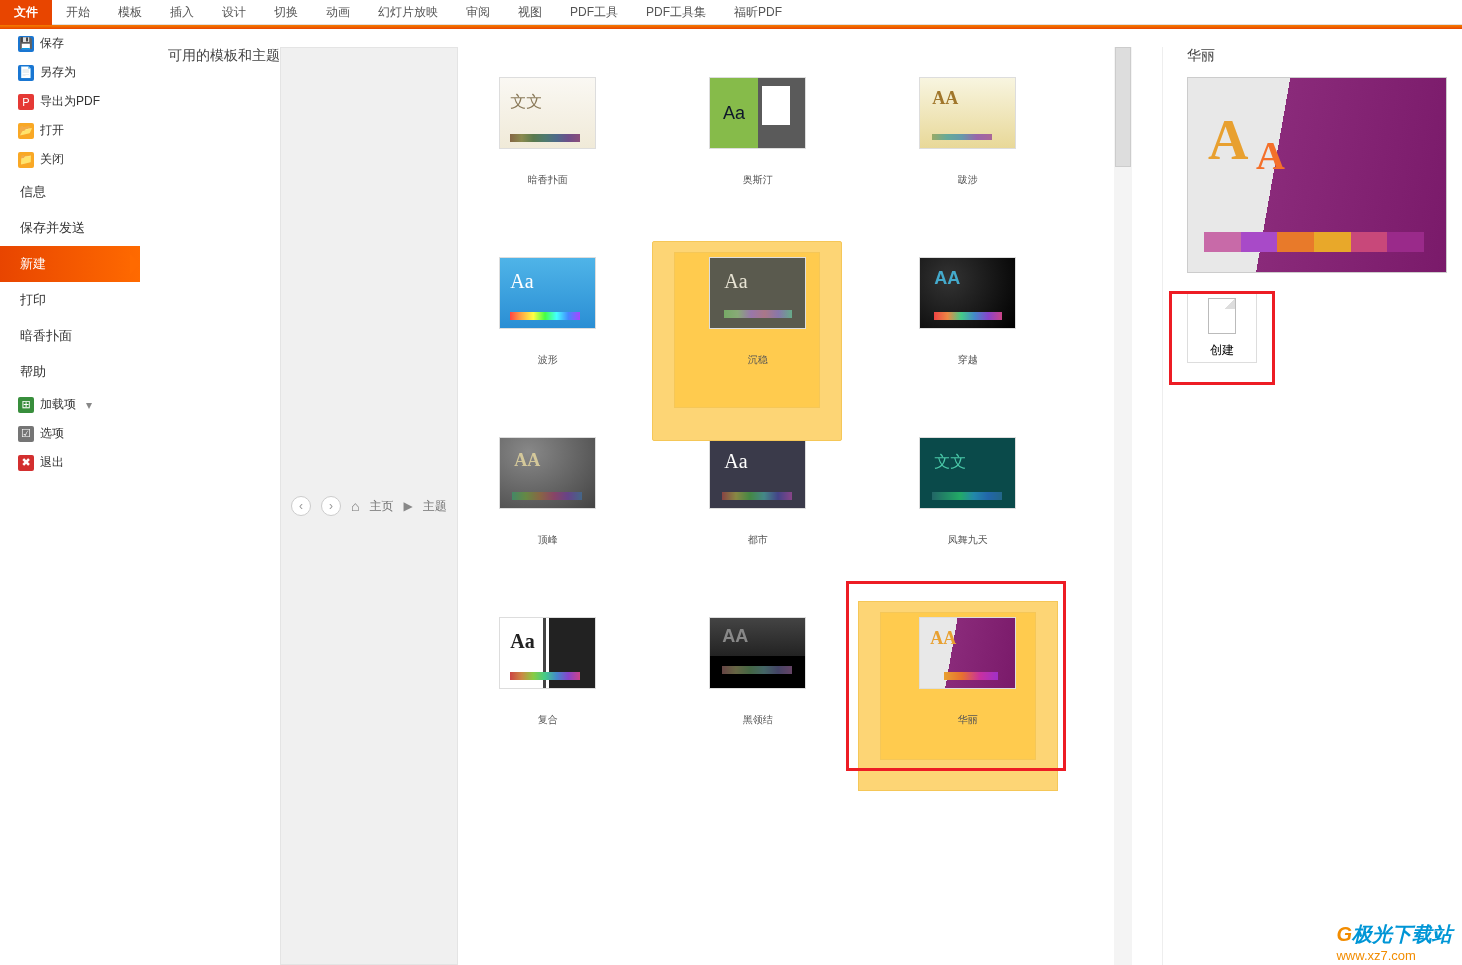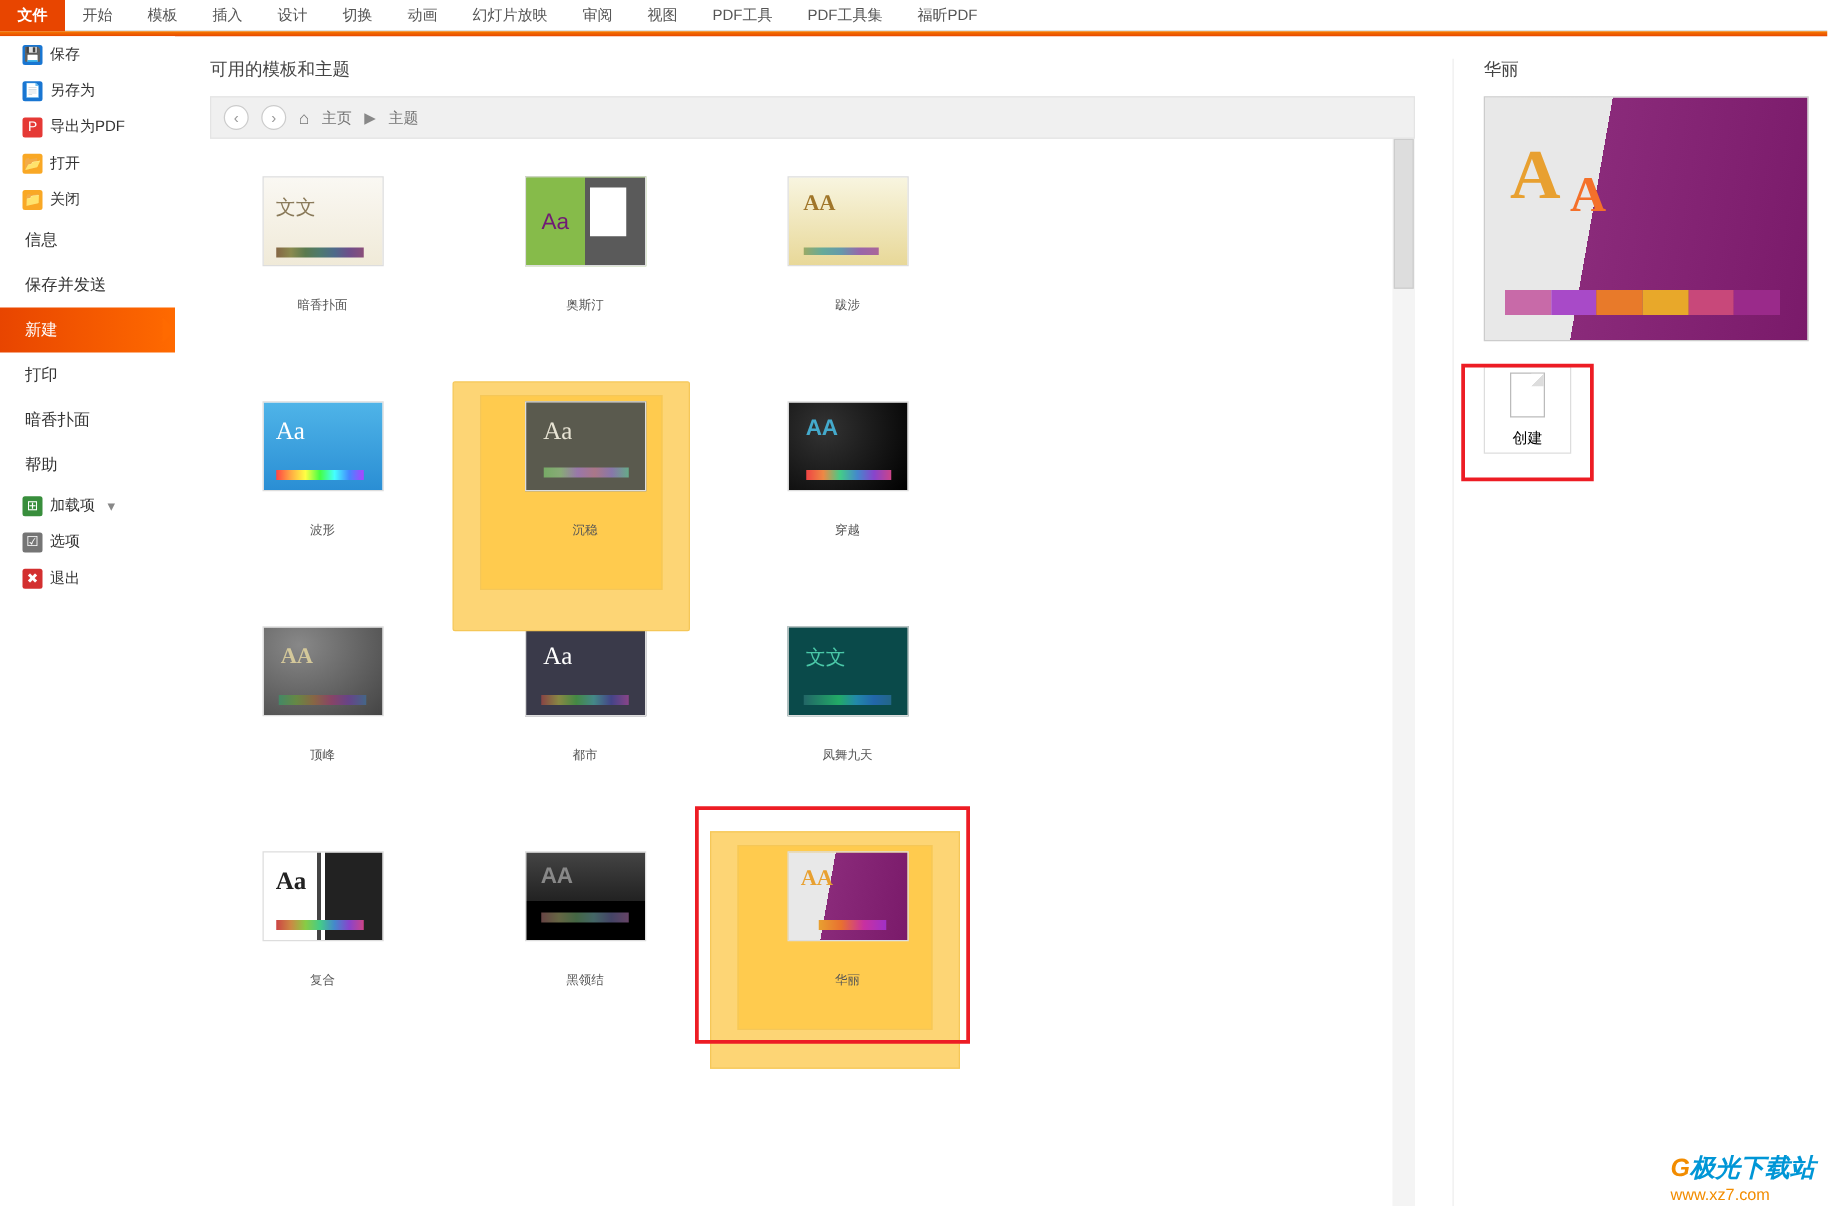--- a/index.html
+++ b/index.html
@@ -26,21 +26,21 @@
 .ic-saveas { background: #1976d2; }
 .ic-pdf { background: #e53935; }
 .ic-open { background: #f9a825; }
 .ic-close { background: #f9a825; }
 .ic-addon { background: #388e3c; }
 .ic-option { background: #757575; }
 .ic-exit { background: #d32f2f; }
 
 .content { flex: 1; padding: 18px 10px 0 28px; display: flex; gap: 30px; overflow: hidden; }
 
-.left-panel { flex: 1; display: flex; flex-direction: column; min-width: 0; }
+.left-panel { flex: 1; display: flex; flex-direction: row; min-width: 0; }
 .section-title { font-size: 14px; color: #444; margin-bottom: 12px; }
 .breadcrumb-bar { background: #f0f0f0; border: 1px solid #e4e4e4; padding: 6px 10px; display: flex; align-items: center; gap: 10px; }
 .nav-btn { width: 20px; height: 20px; border-radius: 50%; background: #fff; border: 1px solid #ccc; display: inline-flex; align-items: center; justify-content: center; color: #999; font-size: 12px; }
 .home-ic { color: #757575; font-size: 14px; }
 .bc-link { color: #737373; }
 .bc-sep { color: #888; }
 
 .template-scroll { flex: 1; overflow-y: auto; padding: 30px 0; position: relative; }
 .template-row { display: flex; gap: 90px; margin-bottom: 70px; padding-left: 30px; }
 .template-cell { width: 120px; display: flex; flex-direction: column; align-items: center; gap: 24px; position: relative; }
@@ -62,21 +62,21 @@
 .preview-box { width: 260px; height: 196px; border: 1px solid #ccc; }
 .create-btn { margin-top: 20px; width: 70px; height: 70px; background: #fff; border: 1px solid #ddd; display: flex; flex-direction: column; align-items: center; justify-content: center; gap: 8px; cursor: pointer; }
 .create-ic { width: 28px; height: 36px; border: 1px solid #bbb; background: #fff; position: relative; }
 .create-ic::after { content: ''; position: absolute; top: 0; right: 0; width: 10px; height: 10px; background: linear-gradient(135deg, #fff 50%, #ddd 50%); }
 
 
 .t1 { background: linear-gradient(#faf8f3, #f0ead8); }
 .t1::before { content: '文文'; position: absolute; top: 14px; left: 10px; color: #8a7a5a; font-size: 16px; font-family: SimSun; }
 .t1::after { content: ''; position: absolute; bottom: 6px; left: 10px; width: 70px; height: 8px; background: linear-gradient(90deg,#856644,#8a8a4e,#5a7a4e,#4e7a6e,#4e6a8a,#6e4e8a,#8a4e7a); }
 .t2 { background: #7db042; display: flex; }
-.t2 .l { width: 50%; background: #86bb4a; display: flex; align-items: center; justify-content: center; color: #701a75; font-size: 18px; }
+.t2 .l { width: 50%; background: #86bb4a; display: flex; align-items: center; justify-content: center; color: #0f172a; font-size: 18px; }
 .t2 .r { width: 50%; background: #5a5a5a; }
 .t2 .r::before { content:''; display:block; width: 60%; height: 55%; background: #fff; margin: 8px 0 0 4px; }
 .t3 { background: linear-gradient(#f8f5e0, #e8d898); }
 .t3::before { content: 'AA'; position: absolute; top: 10px; left: 12px; font-size: 18px; font-weight: bold; color: #a0762a; font-family: Georgia; }
 .t3::after { content:''; position: absolute; bottom: 8px; left: 12px; width: 60px; height: 6px; background: linear-gradient(90deg,#9a6,#6a9,#69a,#96a,#a69); }
 .t4 { background: linear-gradient(#4fb4e8, #2a8ed4); }
 .t4::before { content: 'Aa'; position: absolute; top: 12px; left: 10px; font-size: 20px; color: #fff; font-family: Georgia; }
 .t4::after { content:''; position: absolute; bottom: 8px; left: 10px; width: 70px; height: 8px; background: linear-gradient(90deg,#f44,#fa4,#ff4,#4f4,#4ff,#48f,#a4f); }
 .t5 { background: #5a5a4e; }
 .t5::before { content: 'Aa'; position: absolute; top: 12px; left: 14px; font-size: 20px; color: #e8e4d4; font-family: Georgia; }

